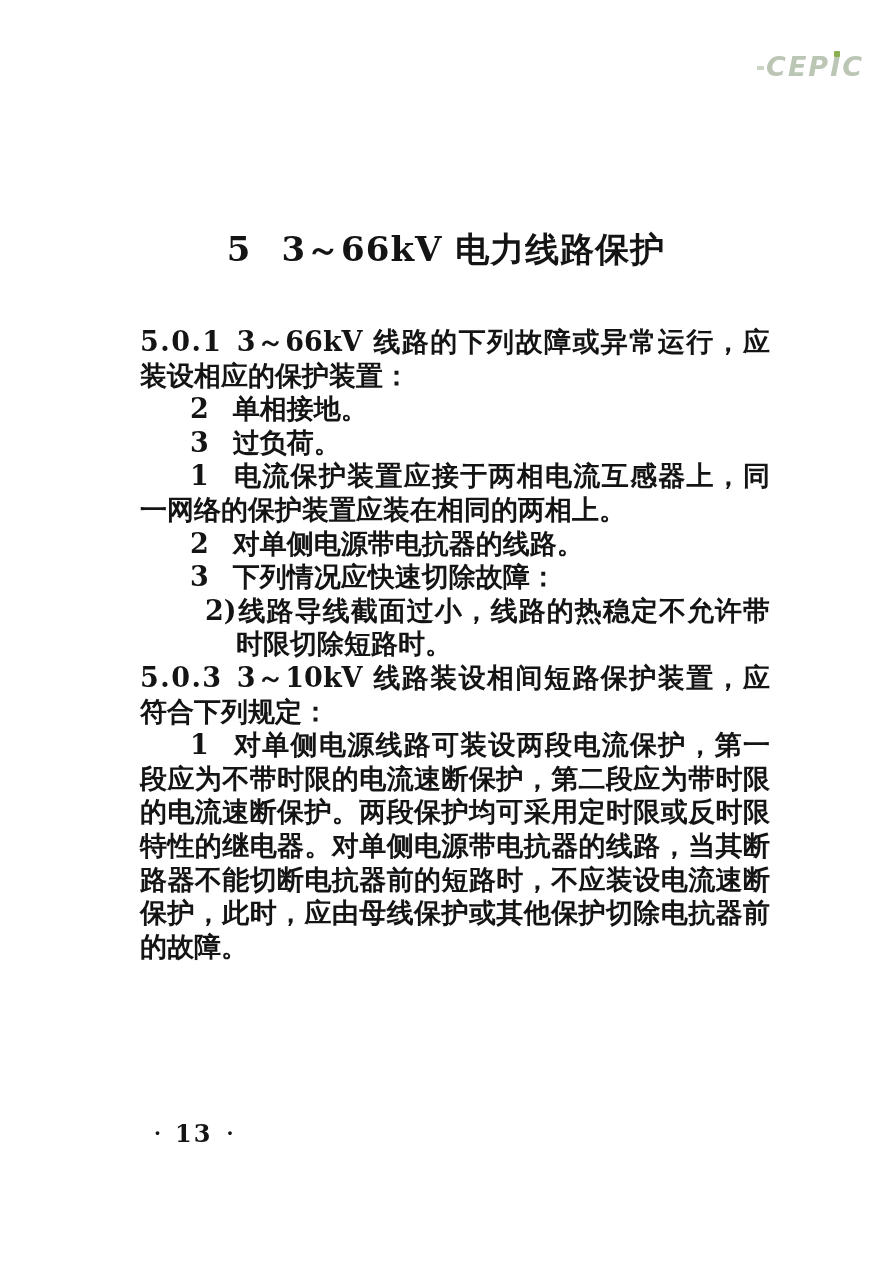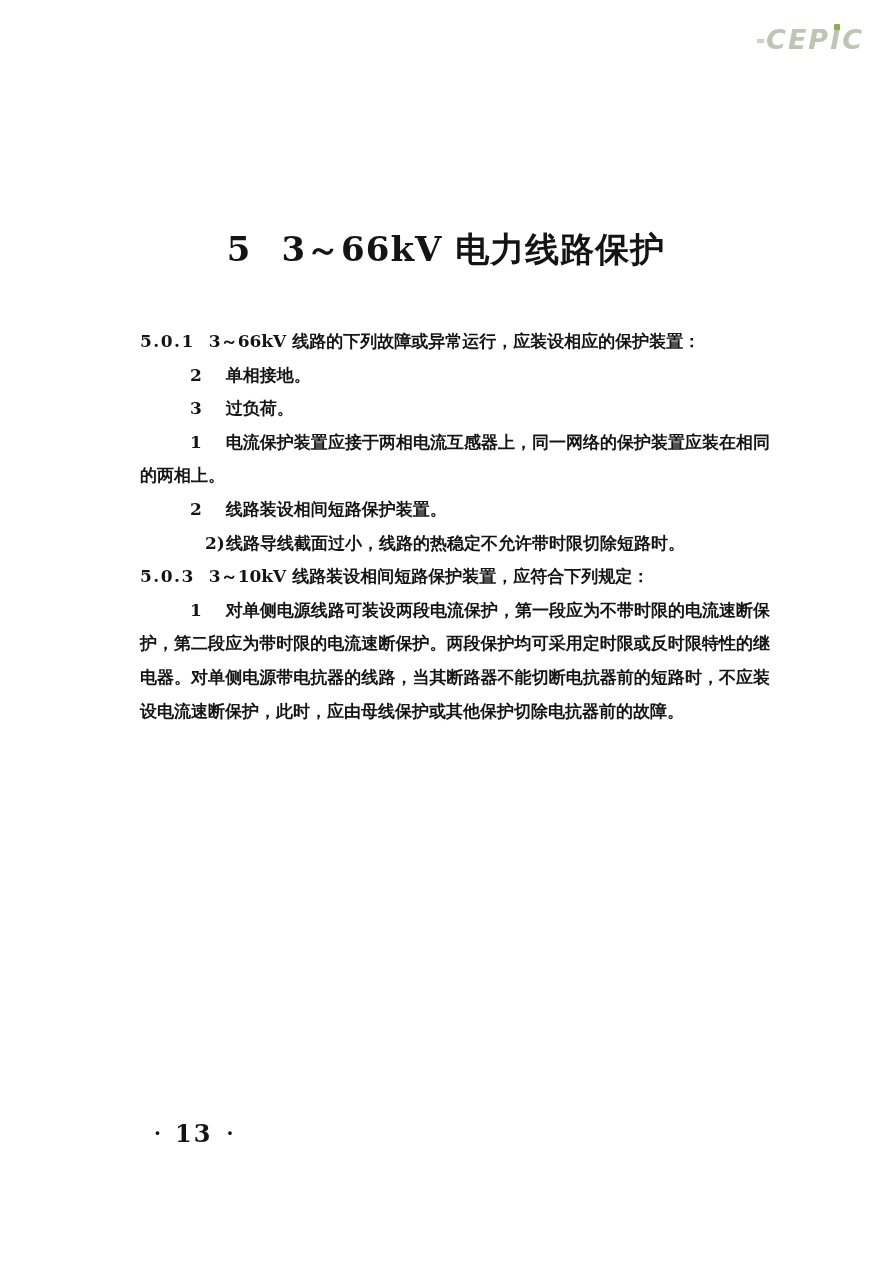--- a/index.html
+++ b/index.html
@@ -60,21 +60,21 @@
     white-space: nowrap;
   }
   .doc-title .t-num { margin-right: 30px; }
 
   
   .doc-body {
     position: absolute;
     top: 325px;
     left: 140px;
     width: 630px;
-    font-size: 17px;
+    font-size: 27px;
     line-height: 33.6px;
     font-weight: 700;
     text-align: justify;
   }
   .doc-body p { margin: 0; }
 
   .clause .num {
     font-weight: 900;
     letter-spacing: 1.5px;
     margin-right: 14px;
@@ -104,36 +104,37 @@
     display: inline-block;
     font-size: 20px;
     vertical-align: 2px;
     margin: 0 14px;
   }
   .page-footer .pg { letter-spacing: 2px; }
 </style>
 </head>
 <body>
 
-<div class="logo" style="color: rgb(185, 195, 178);">
+<div class="logo" style="color: rgb(185, 195, 178); margin-top: 27px;">
   <span class="logo-dash"></span>
   <span class="logo-text">CEPIC</span>
   <span class="logo-dot" style="background: rgb(140, 176, 81);"></span>
 </div>
 
 <h1 class="doc-title">
   <span class="t-num">5</span><span class="t-text">3～66kV 电力线路保护</span>
 </h1>
 
 <div class="doc-body">
     <p class="clause"><span class="num">5.0.1</span><span class="txt">3～66kV 线路的下列故障或异常运行，应装设相应的保护装置：</span></p>
     <p class="item"><span class="num">2</span><span class="txt">单相接地。</span></p>
     <p class="item"><span class="num">3</span><span class="txt">过负荷。</span></p>
     <p class="item"><span class="num">1</span><span class="txt">电流保护装置应接于两相电流互感器上，同一网络的保护装置应装在相同的两相上。</span></p>
-    <p class="item"><span class="num">2</span><span class="txt">线路装设相间短路保护装置。</span></p>
+    <p class="item"><span class="num">2</span><span class="txt">对单侧电源带电抗器的线路。</span></p>
+    <p class="item"><span class="num">3</span><span class="txt">下列情况应快速切除故障：</span></p>
     <p class="subitem"><span class="num">2)</span><span class="txt">线路导线截面过小，线路的热稳定不允许带时限切除短路时。</span></p>
     <p class="clause"><span class="num">5.0.3</span><span class="txt">3～10kV 线路装设相间短路保护装置，应符合下列规定：</span></p>
     <p class="item"><span class="num">1</span><span class="txt">对单侧电源线路可装设两段电流保护，第一段应为不带时限的电流速断保护，第二段应为带时限的电流速断保护。两段保护均可采用定时限或反时限特性的继电器。对单侧电源带电抗器的线路，当其断路器不能切断电抗器前的短路时，不应装设电流速断保护，此时，应由母线保护或其他保护切除电抗器前的故障。</span></p>
   </div>
 
 <div class="page-footer">
   <span class="dot">·</span><span class="pg">13</span><span class="dot">·</span>
 </div>
 
 </body></html>

